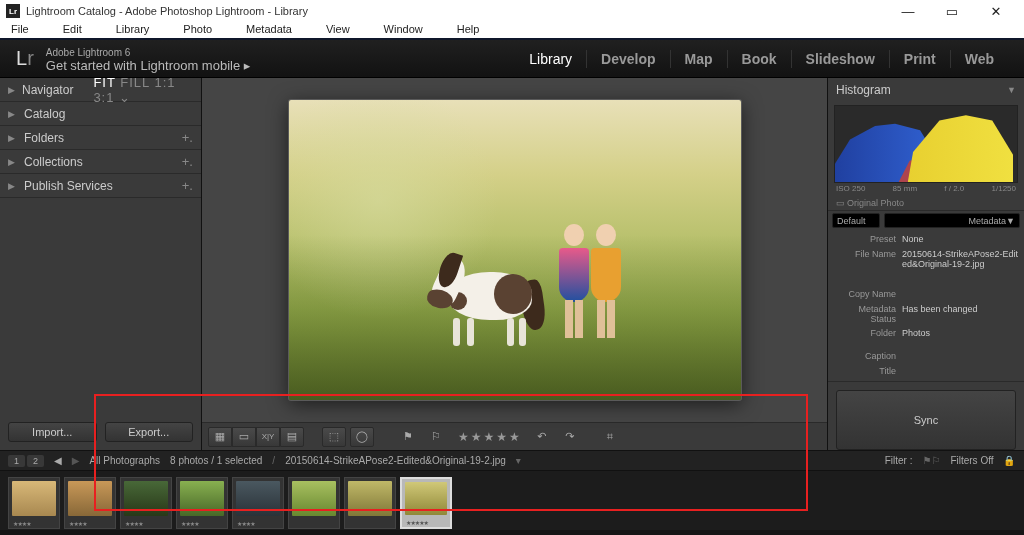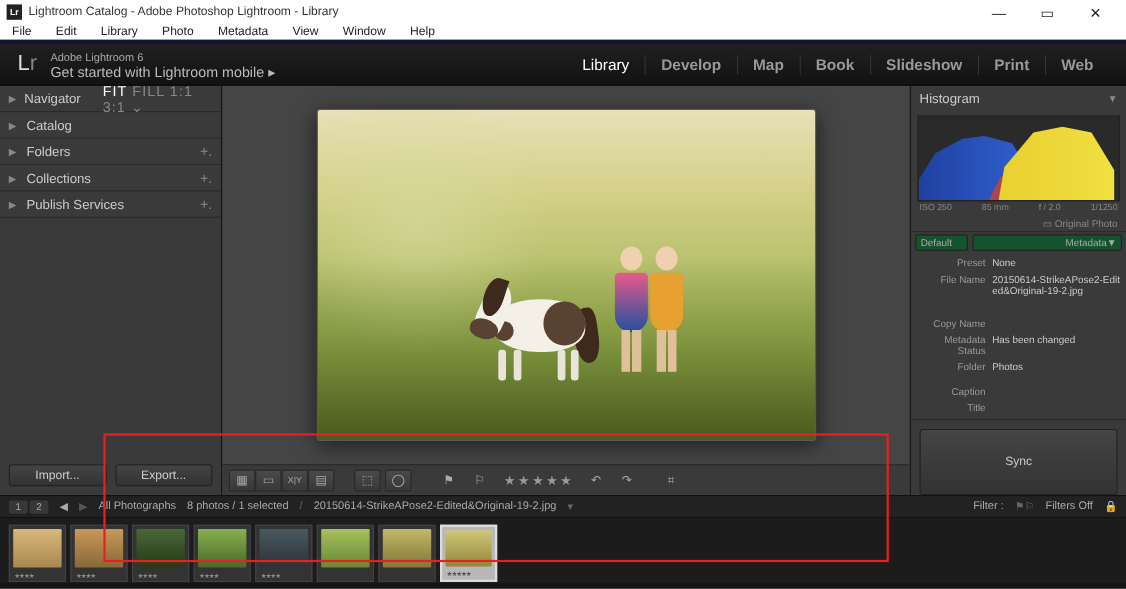--- a/index.html
+++ b/index.html
@@ -1,21 +1,21 @@
 <!DOCTYPE html>
 <html><head>
 <meta charset="utf-8">
 <style>
 * { margin: 0; padding: 0; box-sizing: border-box; font-family: "Segoe UI", Arial, sans-serif; }
 body { width: 1024px; height: 535px; background: #fff; overflow: hidden; font-size: 11px; color: #ccc; }
 .titlebar { height: 22px; background: #fff; display: flex; align-items: center; padding: 0 6px; color: #333; }
 .titlebar .icon { width: 14px; height: 14px; background: #222; color: #fff; font-size: 8px; font-weight: bold; display: inline-flex; align-items: center; justify-content: center; margin-right: 6px; }
 .titlebar .title { flex: 1; font-size: 11px; }
 .titlebar .winbtn { width: 44px; height: 22px; display: inline-flex; align-items: center; justify-content: center; font-size: 13px; color: #222; }
-.menubar { height: 18px; background: #fff; display: flex; padding: 0 4px; gap: 8px; border-bottom: 4px solid #0f172a; }
+.menubar { height: 18px; background: #fff; display: flex; padding: 0 4px; gap: 20px; border-bottom: 2px solid #0f172a; }
 .menubar span { padding: 1px 7px; font-size: 11px; color: #222; }
 .workspace { height: 495px; background: #1a1a1a; display: flex; flex-direction: column; }
 .header { height: 38px; background: linear-gradient(#202020,#121212); display: flex; align-items: center; padding: 0 16px; border-bottom: 1px solid #000; }
 .lr-logo { font-family: serif; font-size: 20px; color: #ddd; margin-right: 12px; }
 .lr-logo .r { color: #888; }
 .header-brand { display: flex; flex-direction: column; font-size: 10px; color: #aaa; line-height: 13px; }
 .header-brand .sub { color: #bbb; font-size: 13px; }
 .modules { margin-left: auto; display: flex; gap: 0; }
 .modules span { padding: 0 14px; font-size: 14px; color: #999; border-left: 1px solid #333; line-height: 18px; font-weight: bold; }
 .modules span:first-child { border: none; }
@@ -67,24 +67,24 @@
 .highlight-box { position: absolute; border: 2px solid #e82020; pointer-events: none; left: 94px; right: 216px; top: 394px; height: 117px; z-index: 50; }
 .right .panel-head { justify-content: flex-end; }
 .right .panel-head .tri-r { font-size: 9px; margin-left: 6px; color: #888; width: 10px; text-align: right; }
 .histogram { height: 95px; padding: 4px 6px 2px; display: flex; flex-direction: column; }
 .histo-canvas { flex: 1; background: #2a2a2a; border: 1px solid #222; position: relative; overflow: hidden; }
 .histo-shape { position: absolute; bottom: 0; }
 .h-blue { left: 0; width: 55%; height: 80%; background: linear-gradient(90deg,#2040a0,#3060d0); clip-path: polygon(0 100%,0 70%,15% 30%,40% 8%,60% 4%,85% 15%,100% 55%,100% 100%); }
 .h-yellow { left: 40%; width: 58%; height: 88%; background: linear-gradient(90deg,#e8d030,#f0e040); clip-path: polygon(0 100%,5% 55%,30% 8%,55% 0%,80% 8%,100% 60%,100% 100%); }
 .h-red { left: 35%; width: 30%; height: 40%; background: #d04030; clip-path: polygon(0 100%,20% 30%,60% 10%,100% 60%,100% 100%); opacity: .8; }
 .histo-labels { display: flex; justify-content: space-between; font-size: 8px; color: #888; padding: 1px 2px; }
-.orig-photo { font-size: 9px; color: #888; padding: 2px 8px; text-align: right; }
+.orig-photo { font-size: 9px; color: #888; padding: 2px 8px; }
 .meta-body { padding: 2px 4px; font-size: 9.5px; }
 .meta-top { display: flex; gap: 4px; padding: 2px 4px; }
-.meta-sel { flex: 1; height: 15px; background: #14532d; border: 1px solid #222; border-radius: 2px; font-size: 9px; color: #aaa; padding: 0 4px; display: flex; align-items: center; }
+.meta-sel { flex: 1; height: 15px; background: #000000; border: 1px solid #222; border-radius: 2px; font-size: 9px; color: #aaa; padding: 0 4px; display: flex; align-items: center; }
 .meta-row { display: flex; padding: 2px 0; min-height: 15px; }
 .meta-row .k { width: 70px; text-align: right; padding-right: 6px; color: #999; font-size: 9px; }
 .meta-row .v { flex: 1; color: #ccc; word-break: break-all; font-size: 9px; }
 .right-bottom { margin-top: auto; display: flex; gap: 23px; padding: 8px; flex-direction: column; }
 .secondary { height: 21px; background: #222; border-top: 1px solid #111; border-bottom: 1px solid #111; display: flex; align-items: center; padding: 0 8px; font-size: 10px; color: #aaa; gap: 10px; }
 .sec-tabs { display: flex; gap: 2px; }
 .sec-tab { padding: 1px 6px; background: #383838; border-radius: 2px; font-size: 9px; }
 .sec-spacer { flex: 1; }
 .filmstrip { height: 64px; background: #1c1c1c; display: flex; align-items: center; padding: 2px 8px; gap: 4px; position: relative; }
 .thumb { width: 52px; height: 52px; background: #333; border: 1px solid #444; position: relative; overflow: hidden; }

